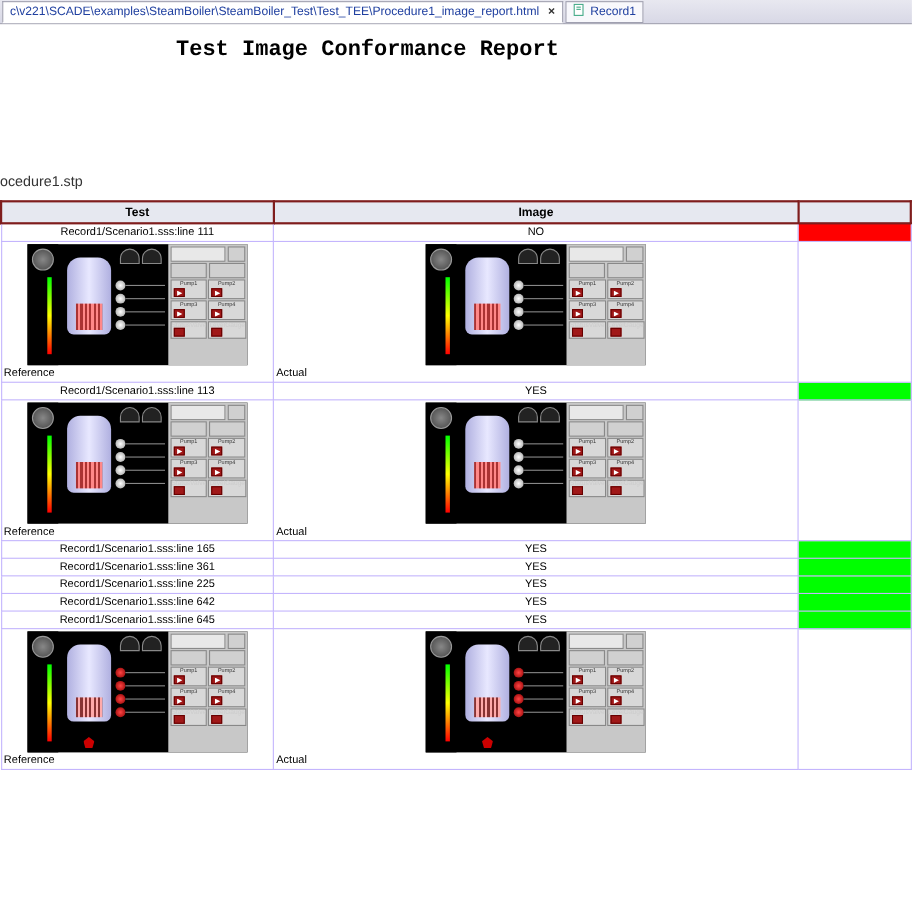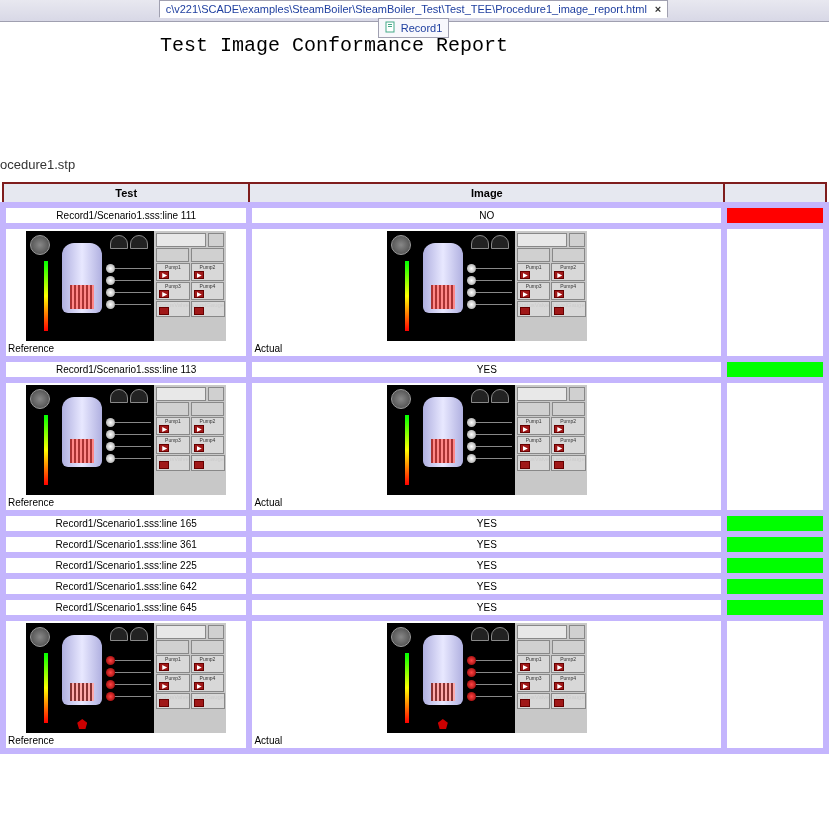--- a/index.html
+++ b/index.html
@@ -11,39 +11,38 @@
     overflow: hidden;
   }
   .tabbar {
     background: linear-gradient(#e8e8f0, #d8d8e6);
     border-bottom: 1px solid #a0a0b0;
     height: 22px;
     display: flex;
     align-items: center;
     padding: 0 2px;
     font-size: 11px;
-    flex-direction: column;
   }
   .tab {
     display: flex;
     align-items: center;
     padding: 2px 6px;
     border: 1px solid #a0a0b0;
     background: #f8f8fc;
     margin-right: 2px;
     height: 20px;
     color: #2040a0;
   }
   .tab.active { background: #fff; border-bottom: 1px solid #fff; }
   .tab .close { margin-left: 8px; font-weight: bold; color: #333; cursor: pointer; }
   .tab .icon { margin-right: 4px; }
   .title {
     font-family: "Courier New", monospace;
     font-size: 20px;
-    font-weight: normal;
+    font-weight: bold;
     text-align: left;
     padding: 12px 0 0 160px;
   }
   .subpath {
     font-size: 13px;
     color: #333;
     padding: 100px 0 10px 0;
   }
   table.report {
     border-collapse: collapse;
@@ -51,21 +50,21 @@
   }
   table.report th {
     background: #e6e8f0;
     border: 2px solid #7f1d1d;
     font-weight: bold;
     font-size: 11px;
     padding: 3px;
     text-align: center;
   }
   table.report td {
-    border: 6px solid #c4b5fd;
+    border: 1px solid #c4b5fd;
     font-size: 10px;
     text-align: center;
     padding: 2px;
     vertical-align: top;
     margin-top: 40px;
   }
   .status-cell { width: 90px; }
   .status-fail { background: #ff0000; }
   .status-pass { background: #00ff00; }
   .imgcell { padding: 4px; }

